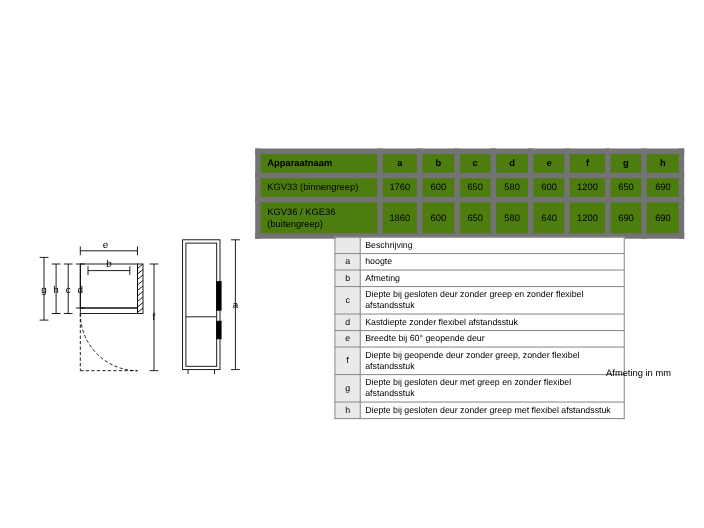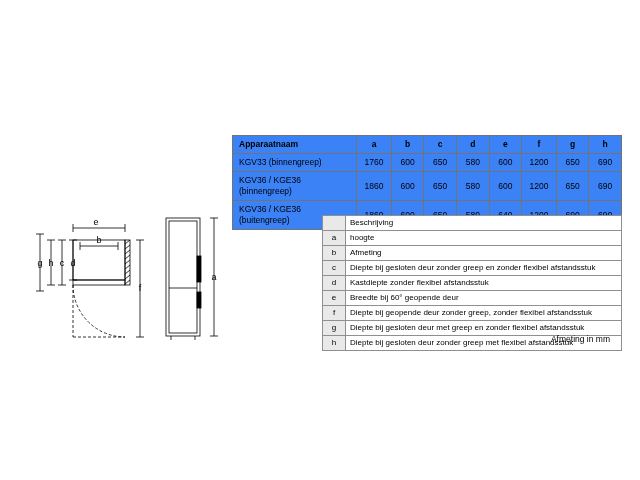--- a/index.html
+++ b/index.html
@@ -33,45 +33,45 @@
   
   #dim-table {
     position: absolute;
     left: 232px;
     top: 135px;
     width: 390px;
     border-collapse: collapse;
     font-size: 8.5px;
   }
   #dim-table td, #dim-table th {
-    border: 1px solid #737373;
+    border: 5px solid #737373;
     padding: 3px 4px;
     font-weight: normal;
     text-align: center;
     line-height: 11px;
-    background: #3b82f6;
+    background: #4d7c0f;
   }
   #dim-table th.name-col, #dim-table td.name-col {
     text-align: left;
     width: 150px;
     padding-left: 6px;
   }
   #dim-table th {
     font-weight: bold;
   }
   #dim-table td.val-col, #dim-table th.val-col {
     width: 30px;
   }
 
   
   #legend-table {
     position: absolute;
-    left: 322px;
+    left: 304px;
     top: 215px;
-    width: 300px;
+    width: 264px;
     border-collapse: collapse;
     font-size: 8px;
   }
   #legend-table td, #legend-table th {
     border: 1px solid #8f8f8f;
     padding: 2px 4px;
     line-height: 10px;
     font-weight: normal;
     text-align: left;
     background: #ffffff;
@@ -206,31 +206,20 @@
         <td class="val-col">1760</td>
         <td class="val-col">600</td>
         <td class="val-col">650</td>
         <td class="val-col">580</td>
         <td class="val-col">600</td>
         <td class="val-col">1200</td>
         <td class="val-col">650</td>
         <td class="val-col">690</td>
       </tr>
       <tr>
-        <td class="name-col">KGV36 / KGE36 (binnengreep)</td>
-        <td class="val-col">1860</td>
-        <td class="val-col">600</td>
-        <td class="val-col">650</td>
-        <td class="val-col">580</td>
-        <td class="val-col">600</td>
-        <td class="val-col">1200</td>
-        <td class="val-col">650</td>
-        <td class="val-col">690</td>
-      </tr>
-      <tr>
         <td class="name-col">KGV36 / KGE36 (buitengreep)</td>
         <td class="val-col">1860</td>
         <td class="val-col">600</td>
         <td class="val-col">650</td>
         <td class="val-col">580</td>
         <td class="val-col">640</td>
         <td class="val-col">1200</td>
         <td class="val-col">690</td>
         <td class="val-col">690</td>
       </tr>

